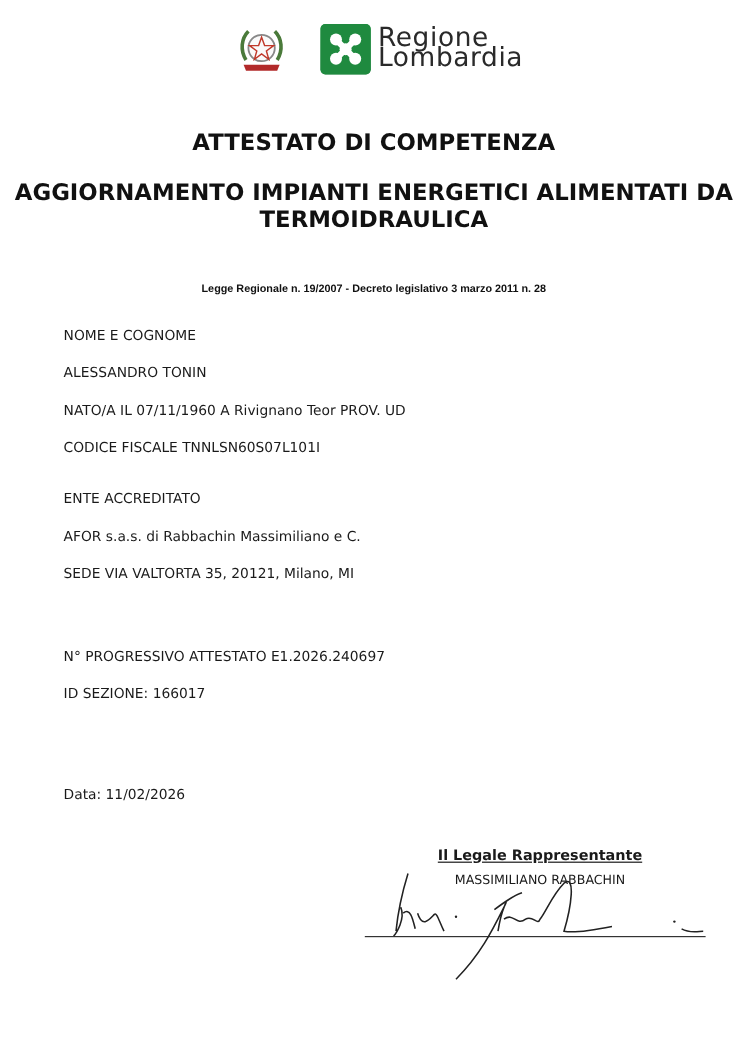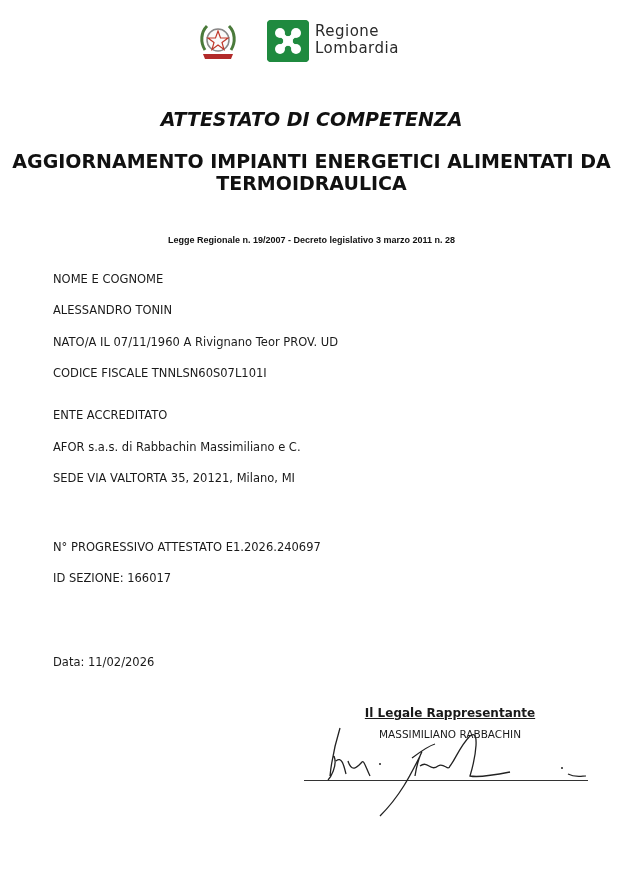--- a/index.html
+++ b/index.html
@@ -1,21 +1,21 @@
 <!DOCTYPE html>
 <html><head>
   <meta charset="utf-8">
   <style>
     html, body { margin: 0; padding: 0; background: #ffffff; }
     body { width: 623px; height: 882px; position: relative; overflow: hidden; font-family: "DejaVu Sans", sans-serif; color: #1a1a1a; }
     .header-logos { position: absolute; top: 18px; left: 0; width: 623px; height: 48px; }
     .emblem { position: absolute; left: 197px; top: 2px; width: 42px; height: 44px; }
     .rl-logo { position: absolute; left: 267px; top: 2px; width: 42px; height: 42px; border-radius: 4px; background: linear-gradient(180deg, #2e9a4c 0%, #137a36 100%); }
-    .rl-text { position: absolute; left: 315px; top: 5px; font-family: "DejaVu Sans", sans-serif; font-size: 15px; line-height: 17px; color: #2a2a2a; letter-spacing: 0.5px; }
-    .title { position: absolute; top: 108px; left: 0; width: 623px; text-align: center; font-family: "DejaVu Sans", sans-serif; font-weight: bold; font-size: 19px; color: #111; font-style: italic; }
+    .rl-text { position: absolute; left: 315px; top: 5px; font-family: "DejaVu Sans", sans-serif; font-size: 22px; line-height: 17px; color: #2a2a2a; letter-spacing: 0.5px; }
+    .title { position: absolute; top: 108px; left: 0; width: 623px; text-align: center; font-family: "DejaVu Sans", sans-serif; font-weight: bold; font-size: 19px; color: #111; }
     .course { position: absolute; top: 150px; left: 0; width: 623px; text-align: center; font-weight: bold; font-size: 19px; line-height: 22px; color: #111; }
     .law { position: absolute; top: 235px; left: 0; width: 623px; text-align: center; font-weight: bold; font-size: 9px; font-family: "Liberation Sans", sans-serif; color: #111; }
     .field { position: absolute; left: 53px; font-size: 11.5px; color: #1a1a1a; white-space: nowrap; }
     .sig-block { position: absolute; left: 300px; top: 706px; width: 300px; }
     .sig-title { position: absolute; left: 0; width: 300px; top: 0; text-align: center; font-weight: bold; font-size: 12px; text-decoration: underline; }
     .sig-name { position: absolute; left: 0; width: 300px; top: 22px; text-align: center; font-size: 10.5px; }
     .sig-line { position: absolute; left: 4px; top: 74px; width: 284px; height: 1px; background: #333; }
     .sig-svg { position: absolute; left: 0; top: 10px; }
   </style>
 </head>

